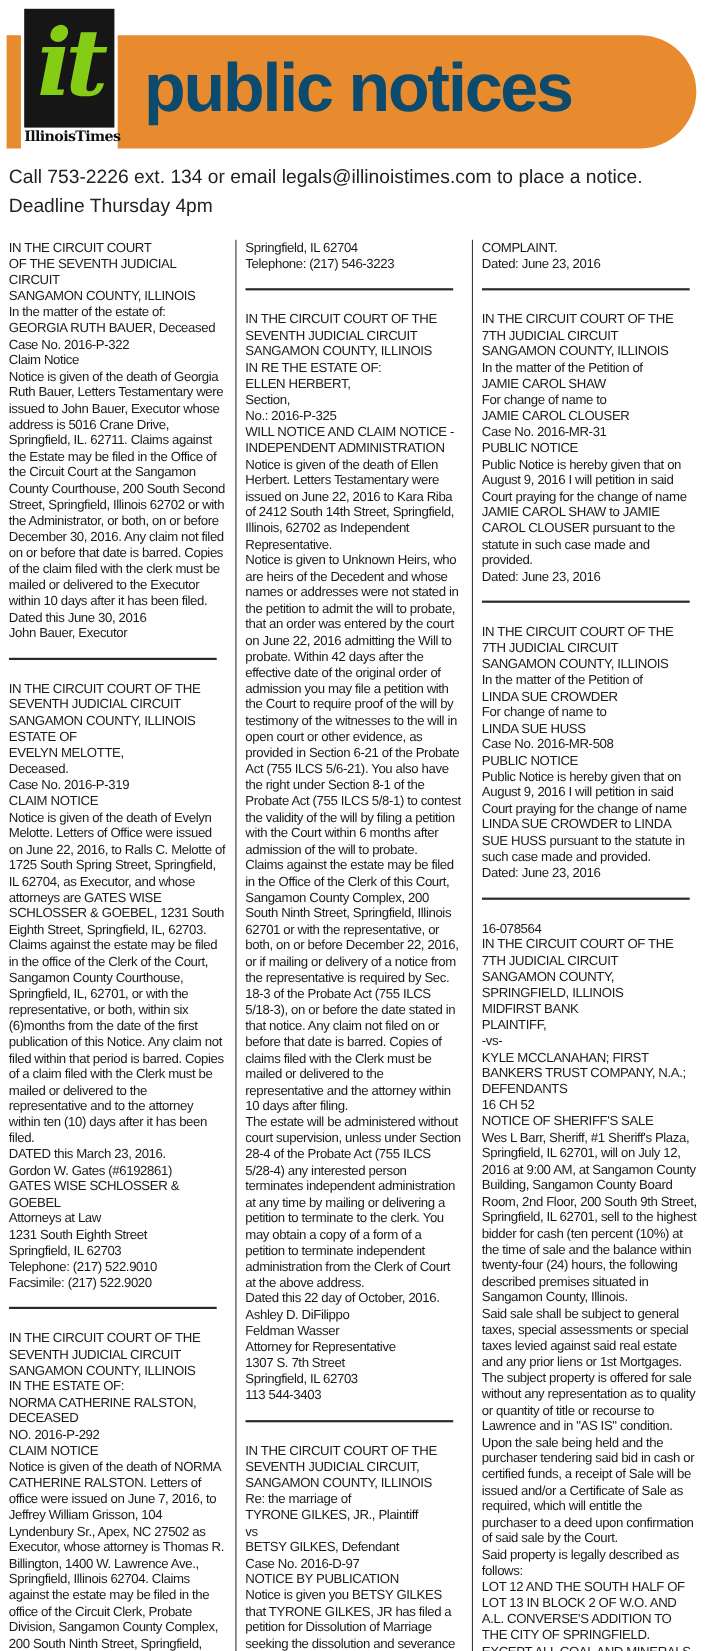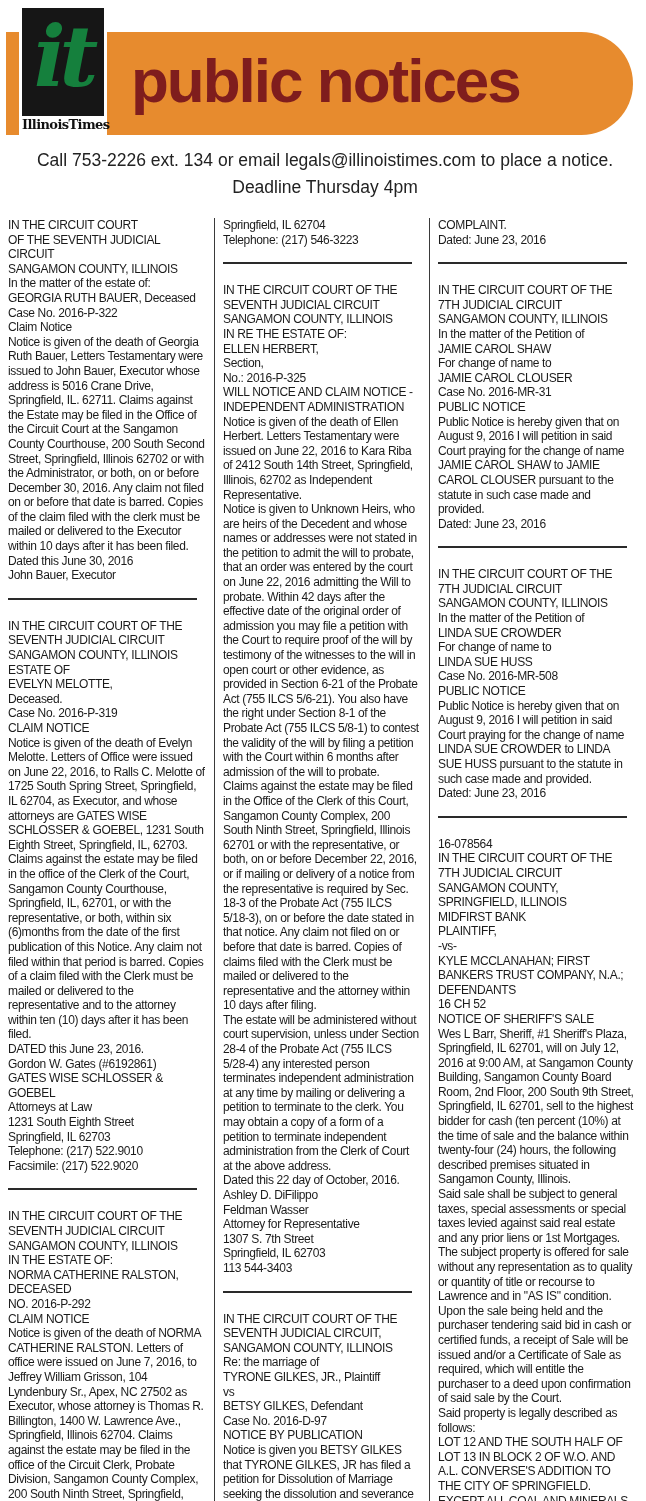--- a/index.html
+++ b/index.html
@@ -32,59 +32,58 @@
     background: var(--accent);
     border-radius: 0 52px 52px 0;
     display: flex; align-items: center;
     padding-left: 24px;
     overflow: hidden;
   }
   .banner-text {
     font-size: 62px;
     font-weight: bold;
     letter-spacing: -2px;
-    color: #7f1d1d;
+    color: #0c4a6e;
     white-space: nowrap;
     line-height: 1;
     padding-bottom: 6px;
   }
   .logo-box {
     position: absolute; left: 22px; top: 8px;
     width: 82px; height: 108px;
     background: var(--logo-black);
     display: flex; align-items: center; justify-content: center;
     overflow: hidden;
   }
   .logo-monogram {
     font-family: "DejaVu Serif", serif;
     font-style: italic;
     font-weight: bold;
     font-size: 84px;
     line-height: 1;
-    color: #15803d;
+    color: #84cc16;
     letter-spacing: -6px;
     padding-bottom: 10px;
   }
   .logo-name {
     position: absolute; left: 22px; top: 117px;
     width: 84px;
     font-family: "DejaVu Serif", serif;
     font-weight: bold;
     font-size: 13px;
     letter-spacing: -0.6px;
     color: #111;
     white-space: nowrap;
   }
   .contact {
     position: absolute; left: 8px; top: 147px;
     width: 634px;
     font-size: 17.5px;
     line-height: 27px;
     color: #222;
-    text-align: center;
   }
 
   
   .columns {
     display: flex;
     padding: 6px 0 0 8px;
     height: 1289px;
     overflow: hidden;
   }
   .col {
@@ -148,21 +147,21 @@
         <div class="notice">
           <div class="line">IN THE CIRCUIT COURT OF THE SEVENTH JUDICIAL CIRCUIT</div>
           <div class="line">SANGAMON COUNTY, ILLINOIS</div>
           <div class="line">ESTATE OF</div>
           <div class="line">EVELYN MELOTTE,</div>
           <div class="line">Deceased.</div>
           <div class="line">Case No.  2016-P-319</div>
           <div class="line">CLAIM NOTICE</div>
           <div class="line">Notice is given of the death of Evelyn Melotte.  Letters of Office were issued on June 22, 2016, to Ralls C. Melotte of 1725 South Spring Street, Springfield, IL 62704, as Executor, and whose attorneys are GATES WISE SCHLOSSER &amp; GOEBEL, 1231 South Eighth Street, Springfield, IL,  62703.</div>
           <div class="line">Claims against the estate may be filed in the office of the Clerk of the Court, Sangamon County Courthouse, Springfield, IL, 62701, or with the representative, or both, within six (6)months from the date of the first publication of this Notice.  Any claim not filed within that period is barred.  Copies of a claim filed with the Clerk must be mailed or delivered to the representative and to the attorney within ten (10) days after it has been filed.</div>
-          <div class="line">DATED this June 23, 2016.</div>
+          <div class="line">DATED this March 23, 2016.</div>
           <div class="line">Gordon W. Gates (#6192861)</div>
           <div class="line">GATES WISE SCHLOSSER &amp; GOEBEL</div>
           <div class="line">Attorneys at Law</div>
           <div class="line">1231 South Eighth Street</div>
           <div class="line">Springfield, IL 62703</div>
           <div class="line">Telephone: (217) 522.9010</div>
           <div class="line">Facsimile: (217) 522.9020</div>
         </div>
         <div class="divider"></div>
         <div class="notice">

